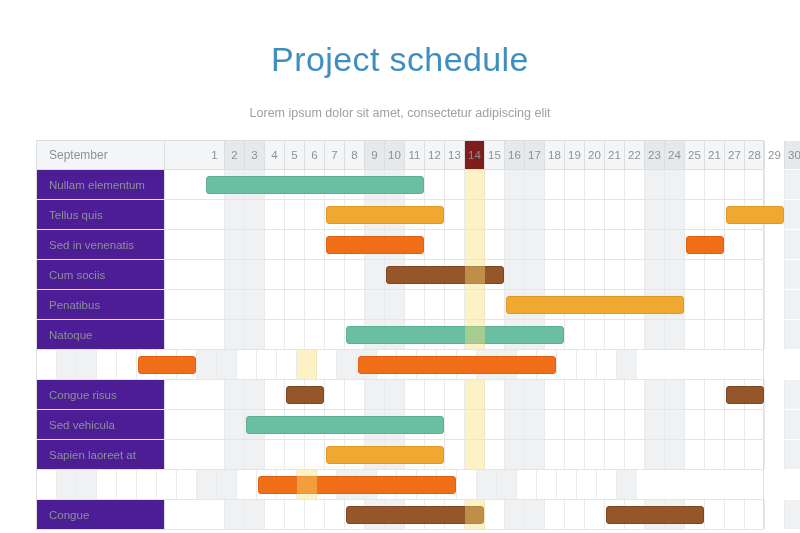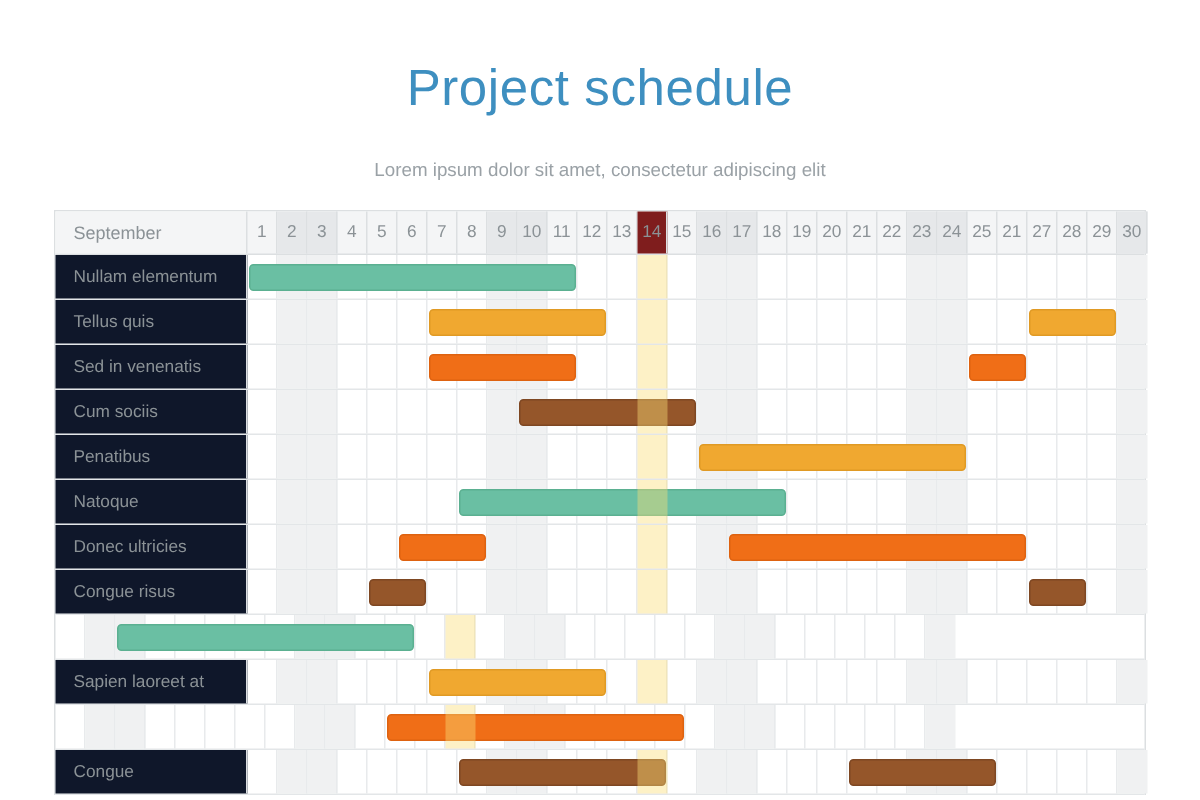--- a/index.html
+++ b/index.html
@@ -32,38 +32,39 @@
     box-sizing:border-box;
     background:#ffffff;
   }
 
   .row{
     position:relative;
     height:30px;
     border-bottom:1px solid #e3e6e8;
     box-sizing:border-box;
     display:flex;
+    gap:40px;
   }
   .row.header{
     height:29px;
     background:#f4f5f6;
     border-bottom:1px solid #dcdfe1;
   }
 
   .namecell{
     position:relative;
     width:128px;
     min-width:128px;
     box-sizing:border-box;
     border-right:1px solid #dcdfe1;
     display:flex;align-items:center;
     padding-left:12px;
     font-size:11.5px;
     color:#8b9296;
-    background:#0f172a;
+    background:#4c1d95;
     z-index:3;
   }
   .row.header .namecell{
     background:#f4f5f6;
     color:#8b9296;
     font-size:12px;
   }
 
   .grid{
     position:relative;
@@ -372,21 +373,20 @@
           <div class="cell"></div>
           <div class="cell"></div>
           <div class="cell"></div>
           <div class="cell"></div>
           <div class="cell shade last"></div>
           <div class="bar green" style="left: 141px; width: 218px;"></div>
           <div class="todaycol" style="left: 260px;"></div>
         </div>
       </div>
       <div class="row">
-        <div class="namecell">Donec ultricies</div>
         <div class="grid">
           <div class="cell"></div>
           <div class="cell shade"></div>
           <div class="cell shade"></div>
           <div class="cell"></div>
           <div class="cell"></div>
           <div class="cell"></div>
           <div class="cell"></div>
           <div class="cell"></div>
           <div class="cell shade"></div>
@@ -448,20 +448,21 @@
           <div class="cell"></div>
           <div class="cell"></div>
           <div class="cell"></div>
           <div class="cell shade last"></div>
           <div class="bar brown" style="left: 81px; width: 38px;"></div>
           <div class="bar brown" style="left: 521px; width: 38px;"></div>
           <div class="todaycol" style="left: 260px;"></div>
         </div>
       </div>
       <div class="row">
+        <div class="namecell">Sed vehicula</div>
         <div class="grid">
           <div class="cell"></div>
           <div class="cell shade"></div>
           <div class="cell shade"></div>
           <div class="cell"></div>
           <div class="cell"></div>
           <div class="cell"></div>
           <div class="cell"></div>
           <div class="cell"></div>
           <div class="cell shade"></div>

